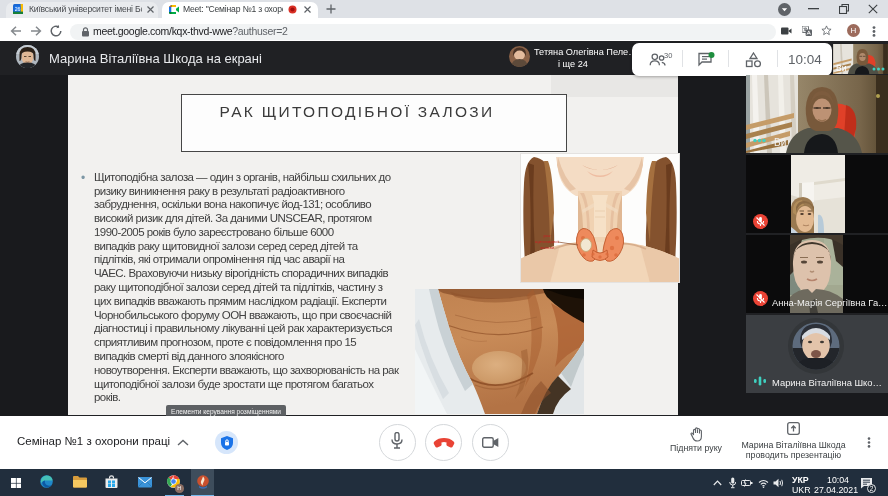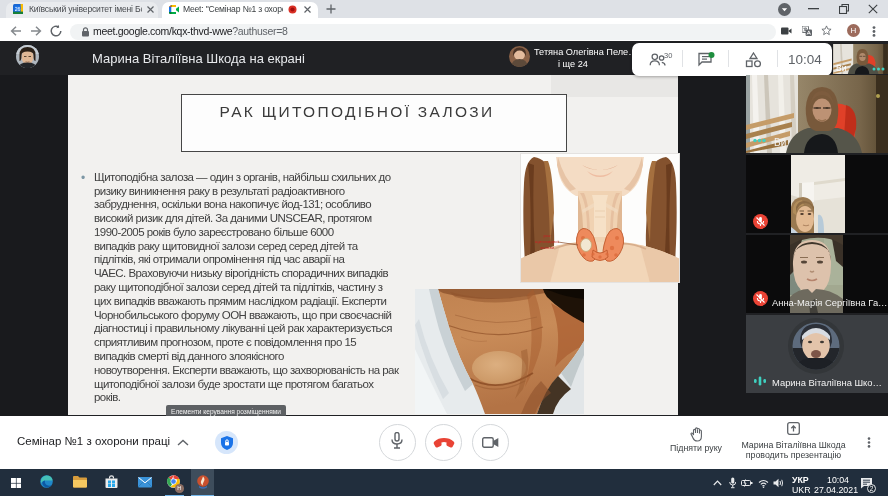--- a/index.html
+++ b/index.html
@@ -73,21 +73,21 @@
   </svg>
 <svg class="abs" style="left:49px;top:24px;" width="14" height="14" viewBox="0 0 14 14">
   <path d="M11.8 7 A4.8 4.8 0 1 1 9.8 3.1" stroke="#5f6368" stroke-width="1.5" fill="none"></path>
   <path d="M9.5 0.8 L10.2 3.6 L7.4 4.2 Z" fill="#5f6368"></path>
 </svg>
 <div class="abs" style="left:70px;top:23.5px;width:706px;height:16px;background:#f1f3f4;border-radius:8px;"></div>
 <svg class="abs" style="left:81px;top:27px;" width="9" height="10" viewBox="0 0 9 10">
   <rect x="1" y="4" width="7" height="5.4" rx="1" fill="#5f6368"></rect>
   <path d="M2.5 4 V2.8 A2 2 0 0 1 6.5 2.8 V4" stroke="#5f6368" stroke-width="1.2" fill="none"></path>
 </svg>
-<div class="abs" style="left:93px;top:26px;font-size:10.5px;letter-spacing:-0.3px;line-height:11px;color:#202124;white-space:nowrap;">meet.google.com/kqx-thvd-wwe<span style="color:#5f6368">?authuser=8</span></div>
+<div class="abs" style="left:93px;top:26px;font-size:10.5px;letter-spacing:-0.3px;line-height:11px;color:#202124;white-space:nowrap;">meet.google.com/kqx-thvd-wwe<span style="color:#5f6368">?authuser=2</span></div>
 
 <svg class="abs" style="left:781px;top:26.5px;" width="11" height="8" viewBox="0 0 11 8">
   <rect x="0" y="0.5" width="7.5" height="7" rx="1" fill="#3c4043"></rect>
   <path d="M7.5 3.8 L10.5 1.5 V6.5 L7.5 4.2 Z" fill="#3c4043"></path>
 </svg>
 <svg class="abs" style="left:802px;top:26px;" width="10" height="10" viewBox="0 0 10 10">
   <rect x="0" y="0" width="6.5" height="6.5" rx="1" fill="#fff" stroke="#5f6368" stroke-width="0.9"></rect>
   <path d="M1.5 2.3 H5 M3.25 1.4 V2.3 M2 2.3 Q2.6 4.6 5 5.2 M4.5 2.3 Q3.9 4.6 1.5 5.2" stroke="#5f6368" stroke-width="0.7" fill="none"></path>
   <rect x="3.6" y="3.6" width="6.4" height="6.4" rx="1" fill="#5f6368"></rect>
   <path d="M5 8.6 L6.8 4.9 L8.6 8.6 M5.6 7.6 H8" stroke="#fff" stroke-width="0.8" fill="none"></path>
@@ -116,21 +116,21 @@
   <g clip-path="url(#hav)">
     <rect width="23" height="23" fill="#aeb6be"></rect>
     <rect x="0" y="0" width="23" height="9" fill="#c5ccd3"></rect>
     <ellipse cx="11.5" cy="12" rx="6" ry="7.5" fill="#dfb896"></ellipse>
     <path d="M3.5 10 Q3.5 2 11.5 2 Q19.5 2 19.5 10 L19.5 16 Q17.5 16 17.5 10 Q17.5 6.5 11.5 6.5 Q5.5 6.5 5.5 10 Q5.5 16 3.5 16 Z" fill="#2b2118"></path>
     <path d="M8 11.5 H10.5 M12.5 11.5 H15" stroke="#5a4632" stroke-width="1"></path>
     <path d="M9.5 16.5 Q11.5 17.5 13.5 16.5" stroke="#a97f62" stroke-width="0.9" fill="none"></path>
     <path d="M2 23 Q3 17.5 11.5 17.5 Q20 17.5 21 23 Z" fill="#23262a"></path>
   </g>
 </svg>
-<div class="abs" style="left:49px;top:51px;font-size:13px;color:#e8eaed;white-space:nowrap;margin-left:43px;">Марина Віталіївна Шкода на екрані</div>
+<div class="abs" style="left:49px;top:51px;font-size:13px;color:#e8eaed;white-space:nowrap;">Марина Віталіївна Шкода на екрані</div>
 
 <svg class="abs" style="left:509px;top:46px;" width="21" height="21" viewBox="0 0 21 21">
   <defs>
       <clipPath id="hav2">
         <circle cx="10.5" cy="10.5" r="10.5"></circle>
       </clipPath>
     </defs>
   <g clip-path="url(#hav2)">
     <rect width="21" height="21" fill="#8a6248"></rect>
     <circle cx="10.5" cy="8.5" r="5.5" fill="#e3bb9d"></circle>

